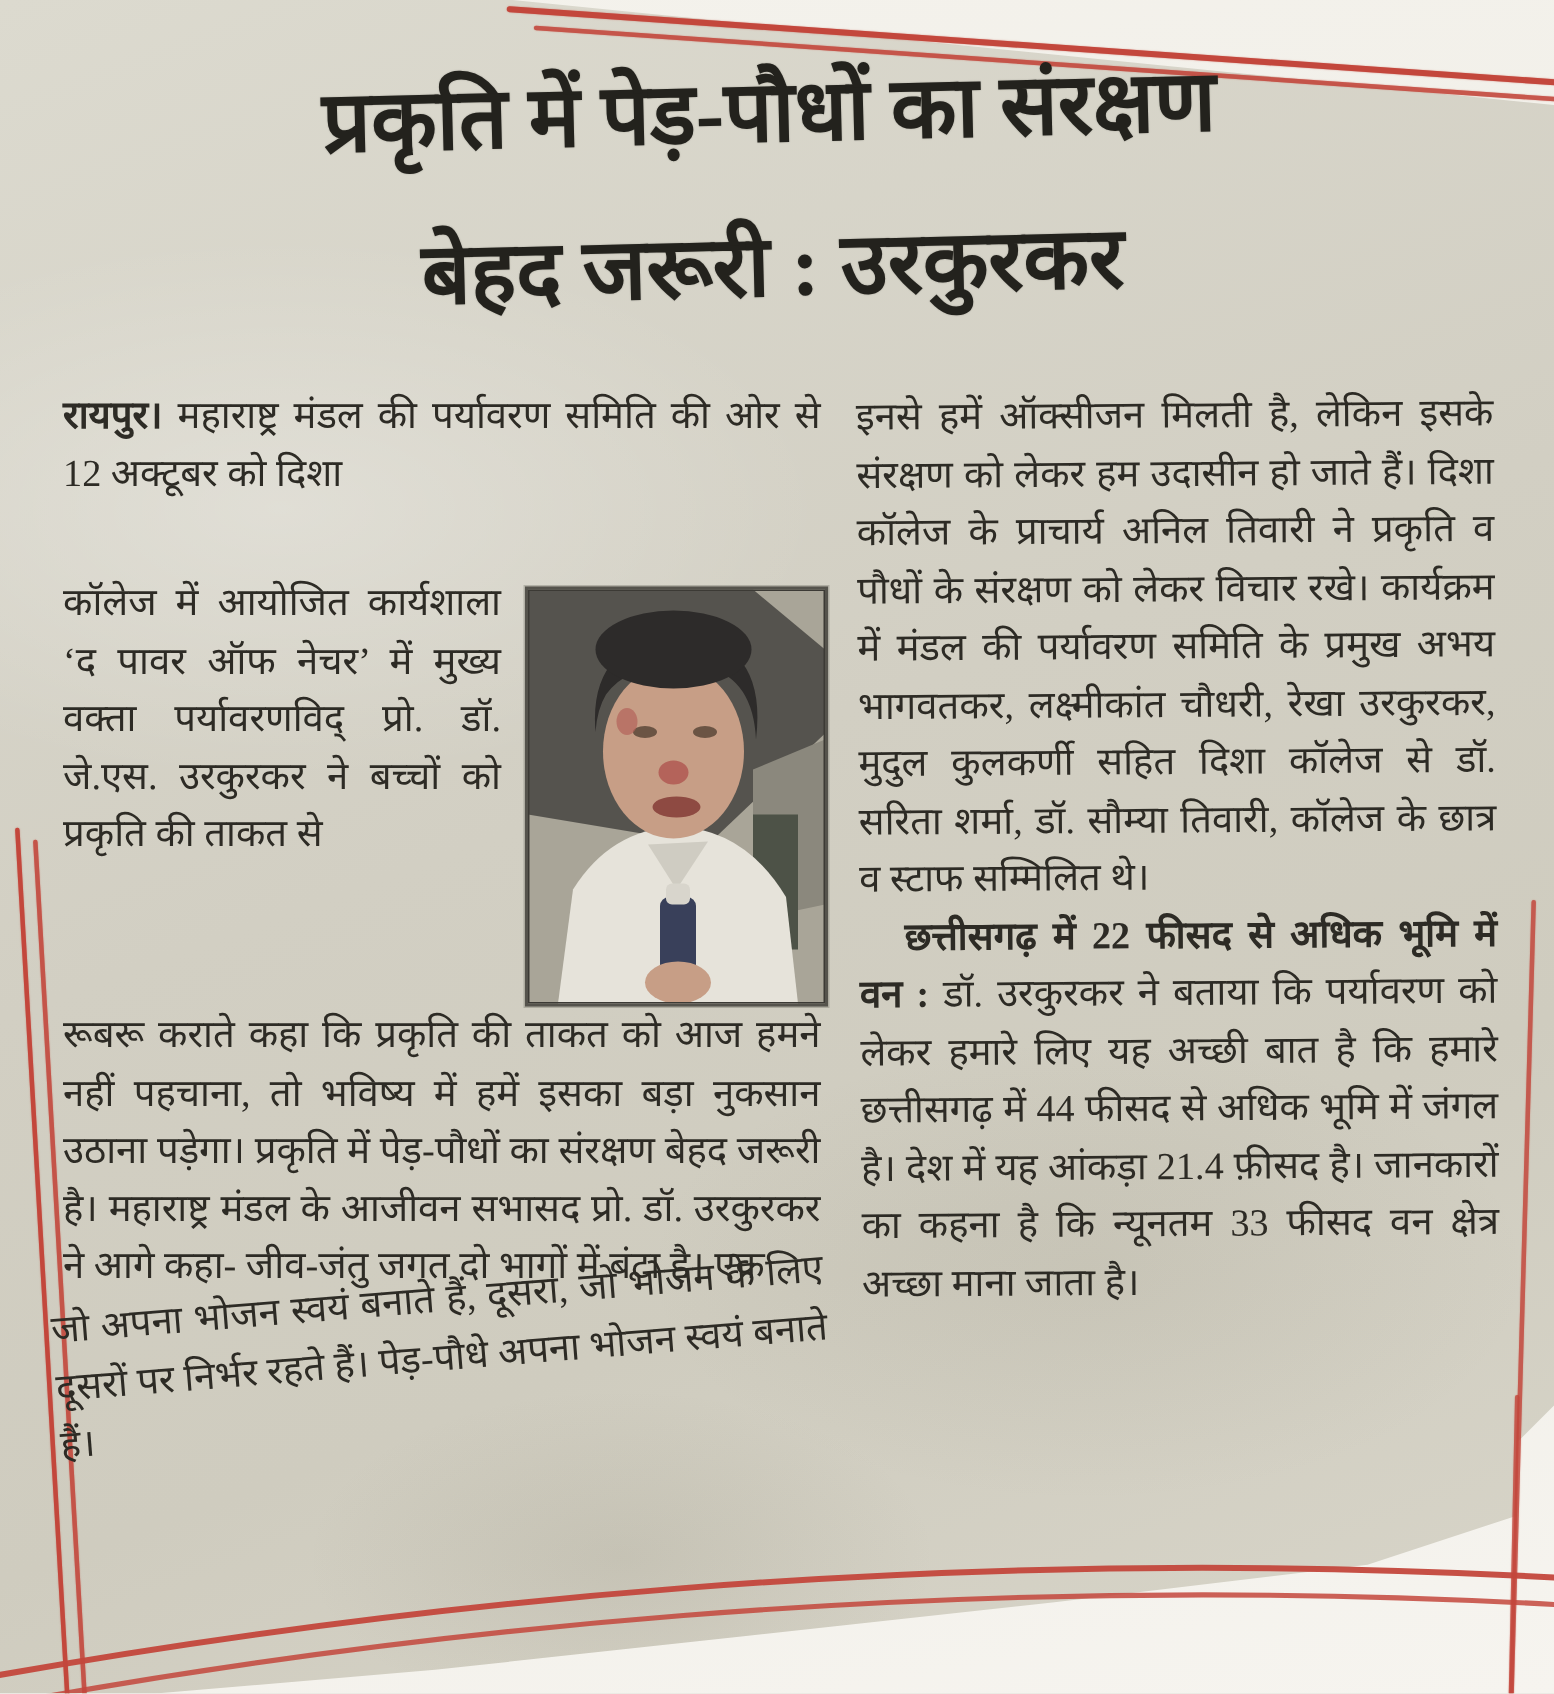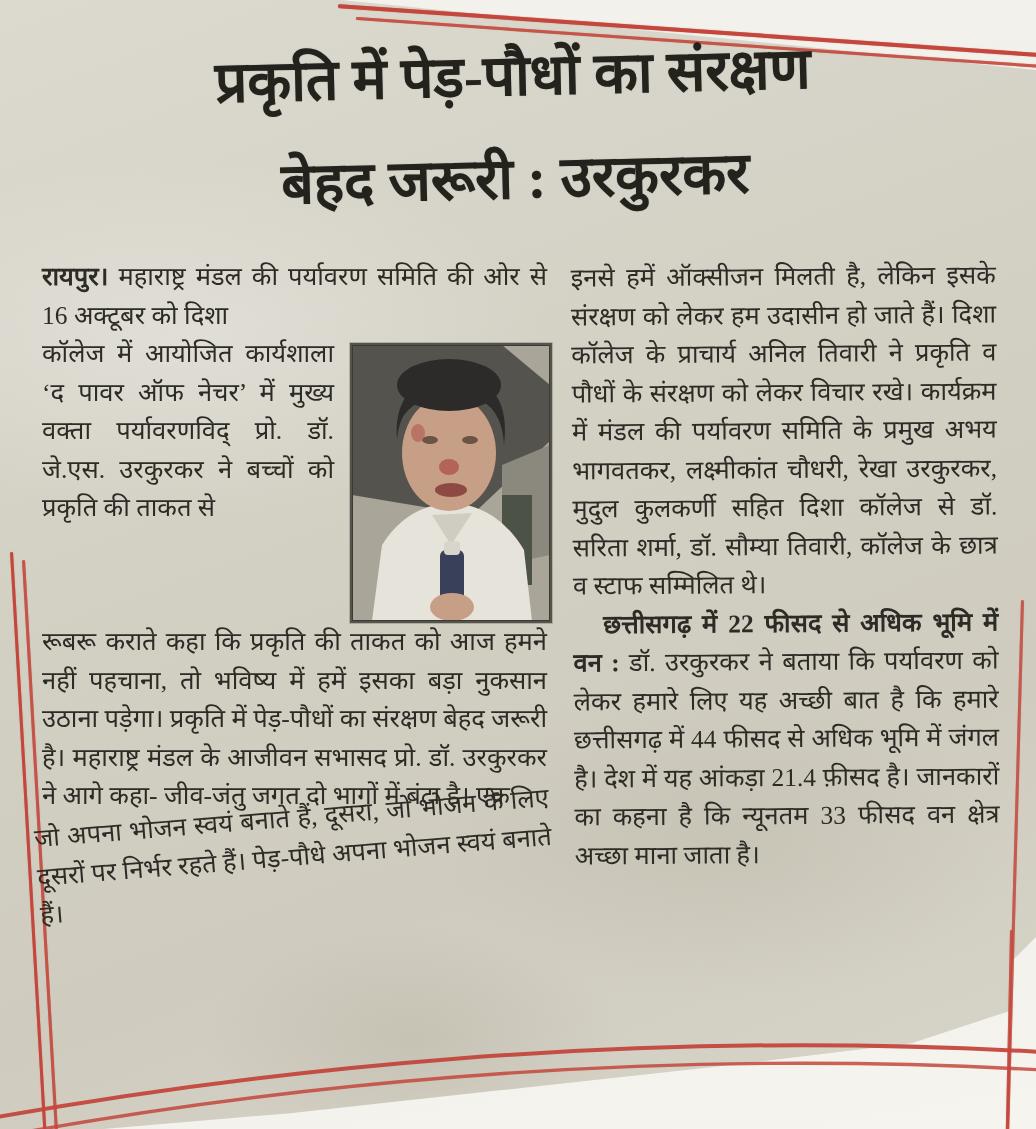--- a/index.html
+++ b/index.html
@@ -38,21 +38,21 @@
   
   .cols{
     position:absolute;left:42px;top:258px;width:956px;
     display:flex;gap:26px;color:#2d2b25;
   }
   .col{font-size:25.5px;line-height:38.5px;text-align:justify;}
   .col-left{width:505px;flex:0 0 505px;}
   .col-right{flex:1;transform:rotate(-.4deg);}
   .col p{margin:0;}
   .lead-bold{font-weight:700;}
-  .wrapRow{display:flex;gap:16px;}
+  .wrapRow{display:flex;gap:16px;margin-top:48px;}
   .wrapText{width:292px;flex:0 0 292px;}
   .photo{
     flex:0 0 198px;width:198px;height:276px;margin-top:8px;
     border:2px solid #55534c;background:#aaa69a;position:relative;
     box-shadow:0 0 0 1px rgba(90,88,80,.3);
   }
   .photo svg{display:block;width:100%;height:100%;}
   .tail{
     margin-top:4px;width:516px;
     transform:rotate(-4.6deg);transform-origin:0% 100%;
@@ -77,21 +77,21 @@
   </svg>
 
   <div class="headline">
     <div>प्रकृति में पेड़-पौधों का संरक्षण</div>
     <div>बेहद जरूरी : उरकुरकर</div>
   </div>
 
   <div class="cols">
 
     <div class="col col-left">
-      <p><span class="lead-bold">रायपुर।</span><span> महाराष्ट्र मंडल की पर्यावरण समिति की ओर से 16 अक्टूबर को दिशा</span></p>
+      <p><span class="lead-bold">रायपुर।</span><span> महाराष्ट्र मंडल की पर्यावरण समिति की ओर से 12 अक्टूबर को दिशा</span></p>
       <div class="wrapRow">
         <div class="wrapText">कॉलेज में आयोजित कार्यशाला ‘द पावर ऑफ नेचर’ में मुख्य वक्ता पर्यावरणविद् प्रो. डॉ. जे.एस. उरकुरकर ने बच्चों को प्रकृति की ताकत से</div>
         <div class="photo">
           <svg viewBox="0 0 198 276">
             <rect x="0" y="0" width="198" height="276" fill="#a9a598"></rect>
             <polygon points="0,0 150,0 198,40 198,96 120,170 0,150" fill="#55534e"></polygon>
             <polygon points="150,120 198,100 198,210 150,220" fill="#8b887d"></polygon>
             <rect x="150" y="150" width="30" height="90" fill="#4d5247"></rect>
             <path d="M 20 276 L 30 200 Q 55 160 99 158 Q 145 160 172 205 L 180 276 Z" fill="#e6e3da"></path>
             <path d="M 80 170 L 99 200 L 120 168 Z" fill="#cfccc2"></path>

